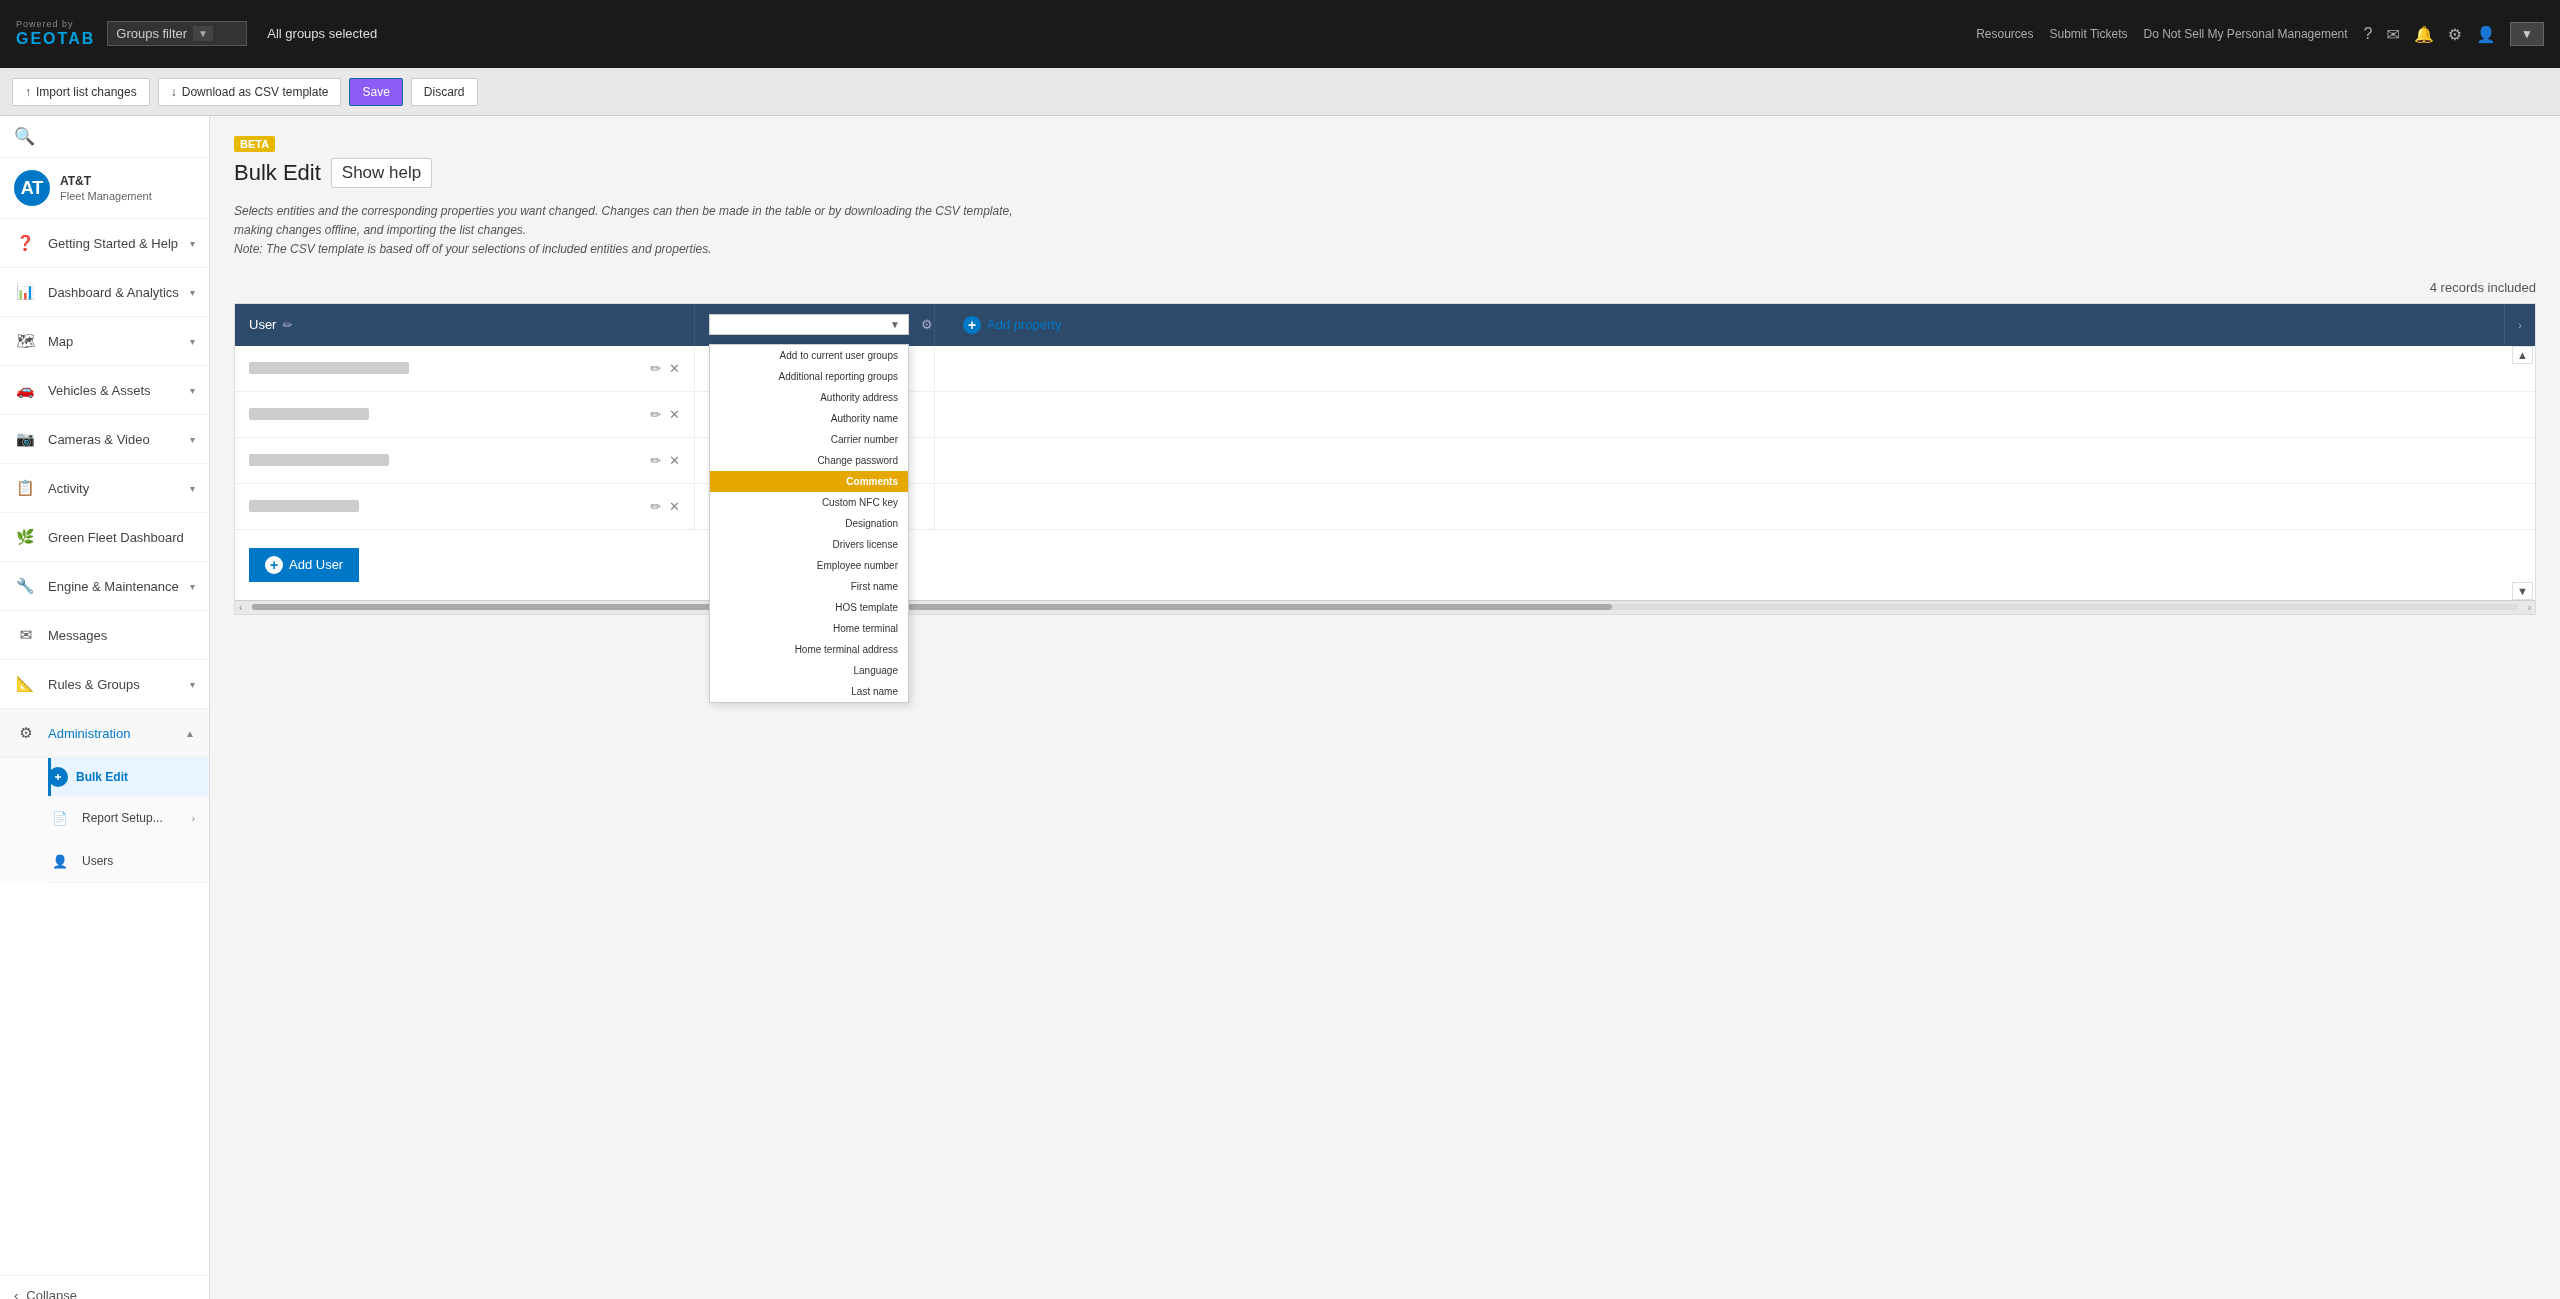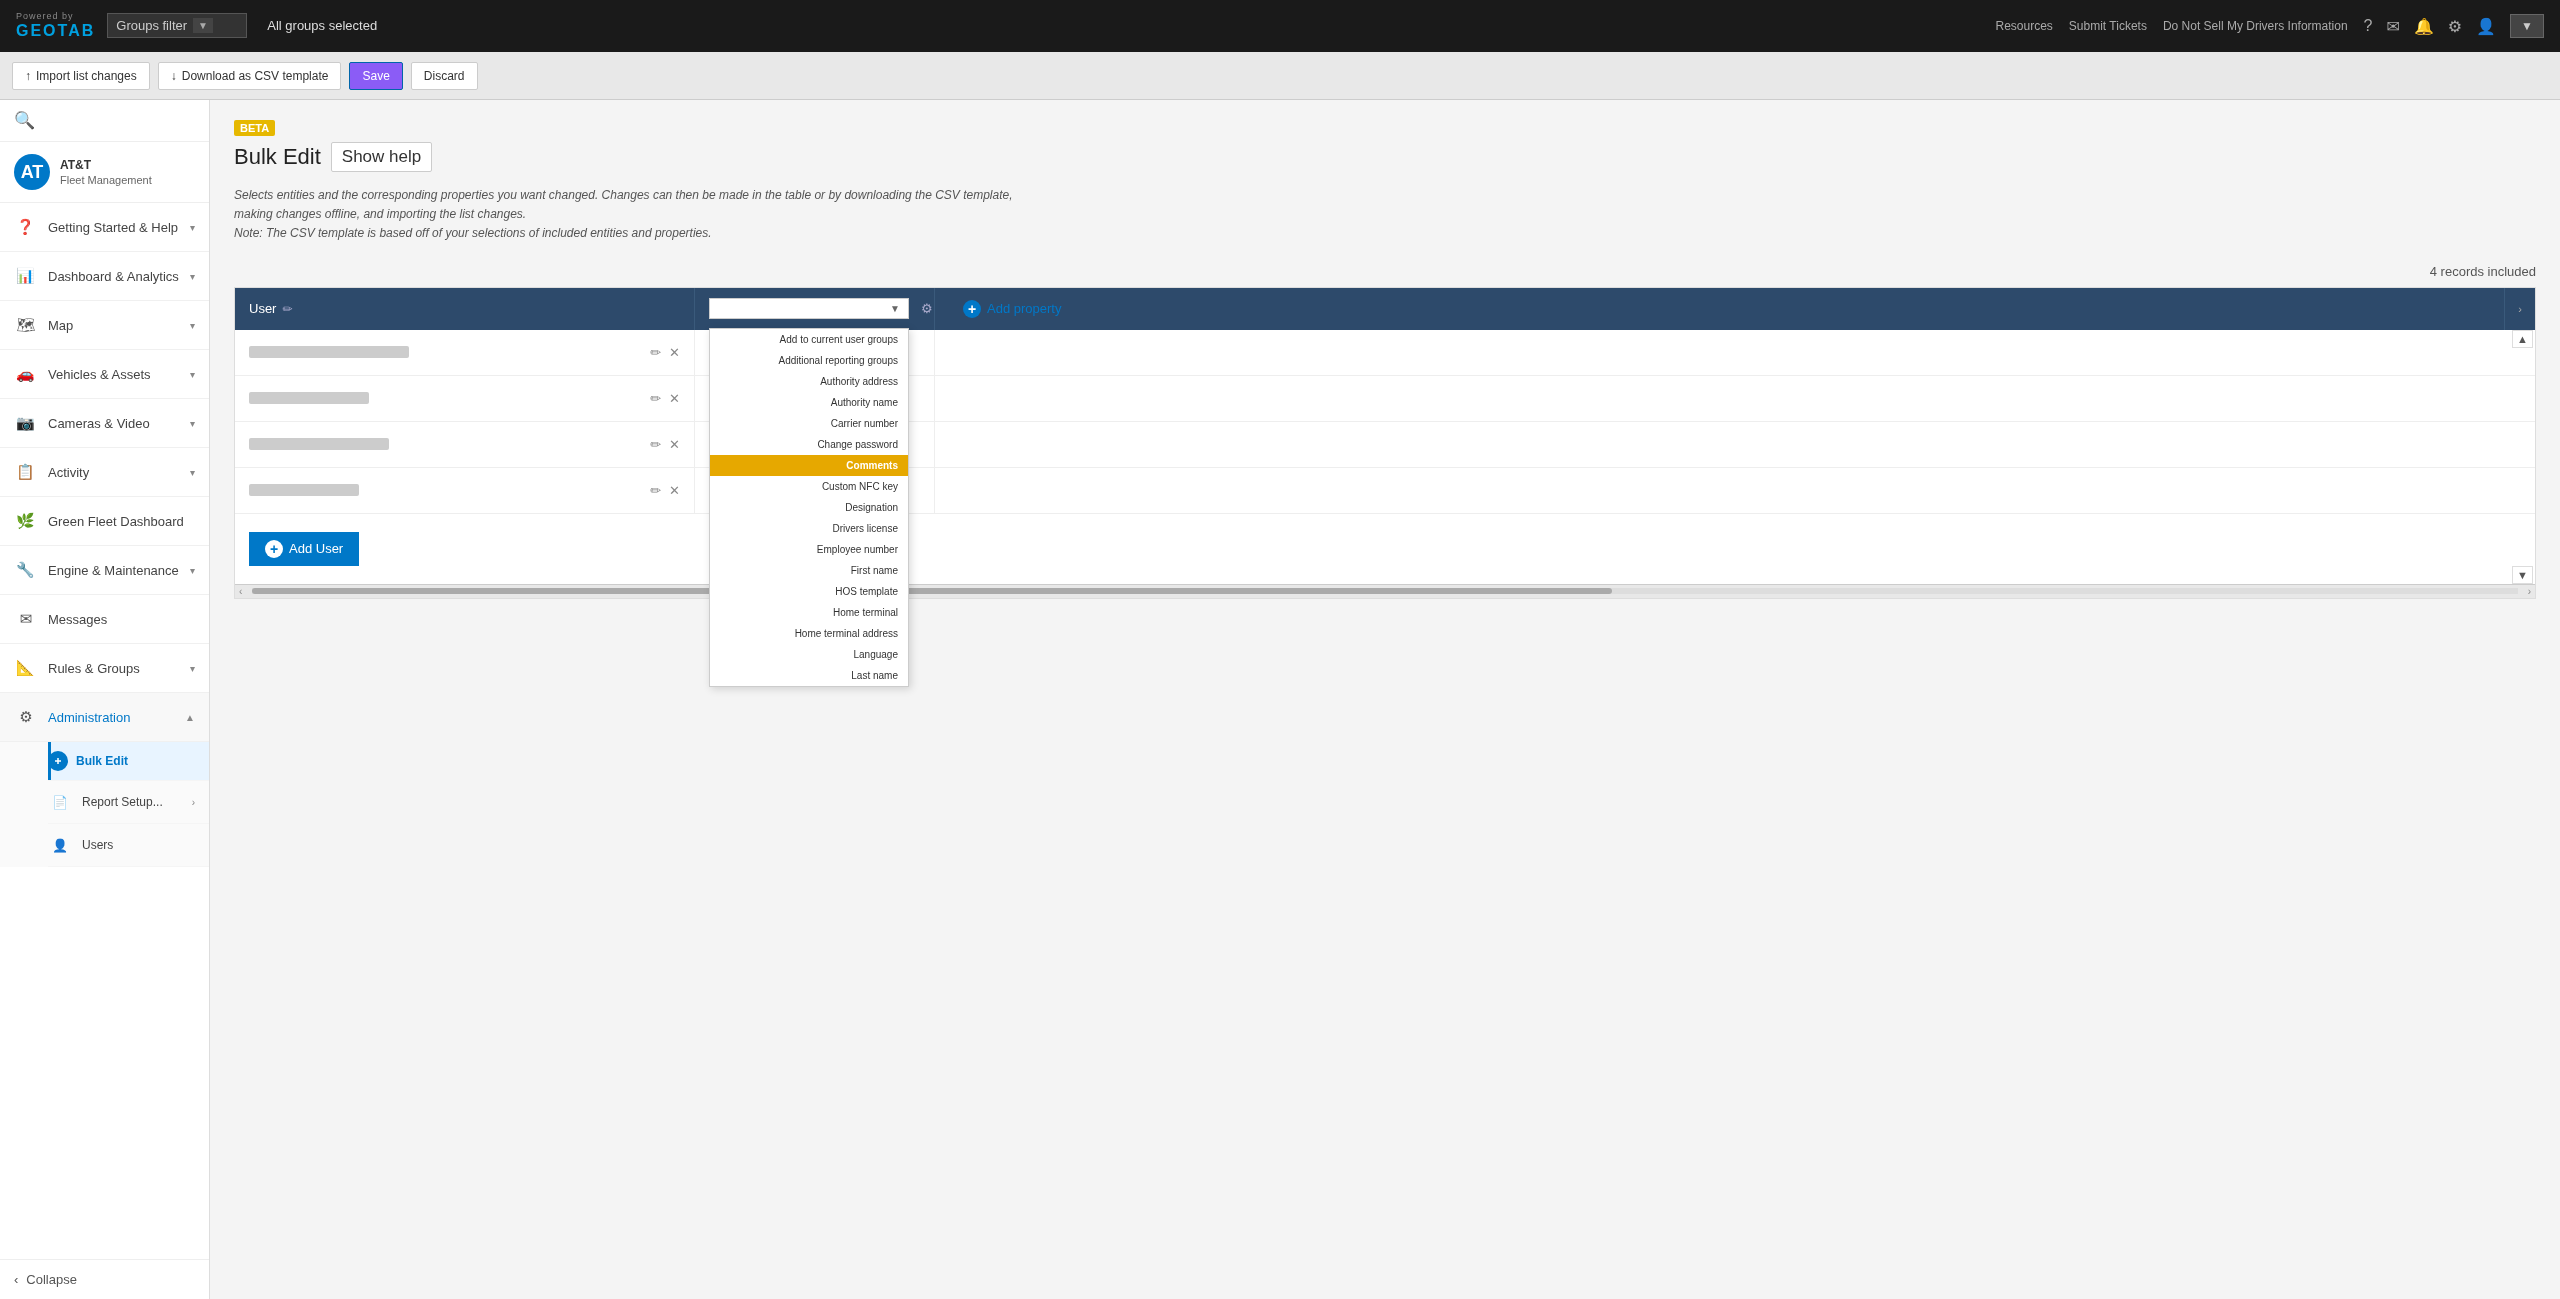--- a/index.html
+++ b/index.html
@@ -1,21 +1,21 @@
 <!DOCTYPE html>
 <html><head>
   <meta charset="utf-8">
   <style>
     * { box-sizing: border-box; margin: 0; padding: 0; }
     body { font-family: Arial, sans-serif; font-size: 13px; background: #f0f0f0; overflow: hidden; width: 2560px; height: 1299px; }
 
     
     .top-bar {
       background: #1a1a1a;
-      height: 52px;
+      height: 68px;
       display: flex;
       align-items: center;
       padding: 0 16px;
       justify-content: space-between;
     }
     .top-bar-left { display: flex; align-items: center; gap: 12px; }
     .geotab-logo { color: #00a0df; font-size: 18px; font-weight: bold; letter-spacing: 1px; }
     .geotab-logo span { color: #888; font-size: 10px; font-weight: normal; display: block; }
     .groups-filter {
       background: #333;
@@ -181,21 +181,21 @@
     </div>
     <div class="groups-filter">
       <span>Groups filter</span>
       <span class="groups-filter-arrow">▼</span>
     </div>
     <span class="all-groups-text">All groups selected</span>
   </div>
   <div class="top-bar-right">
     <a>Resources</a>
     <a>Submit Tickets</a>
-    <a>Do Not Sell My Drivers Information</a>
+    <a>Do Not Sell My Personal Management</a>
     <div class="top-bar-icons">
       <span class="top-icon" title="Help">?</span>
       <span class="top-icon">✉</span>
       <span class="top-icon">🔔</span>
       <span class="top-icon">⚙</span>
       <span class="top-icon">👤</span>
       <div class="user-btn">
         <span>▼</span>
       </div>
     </div>

